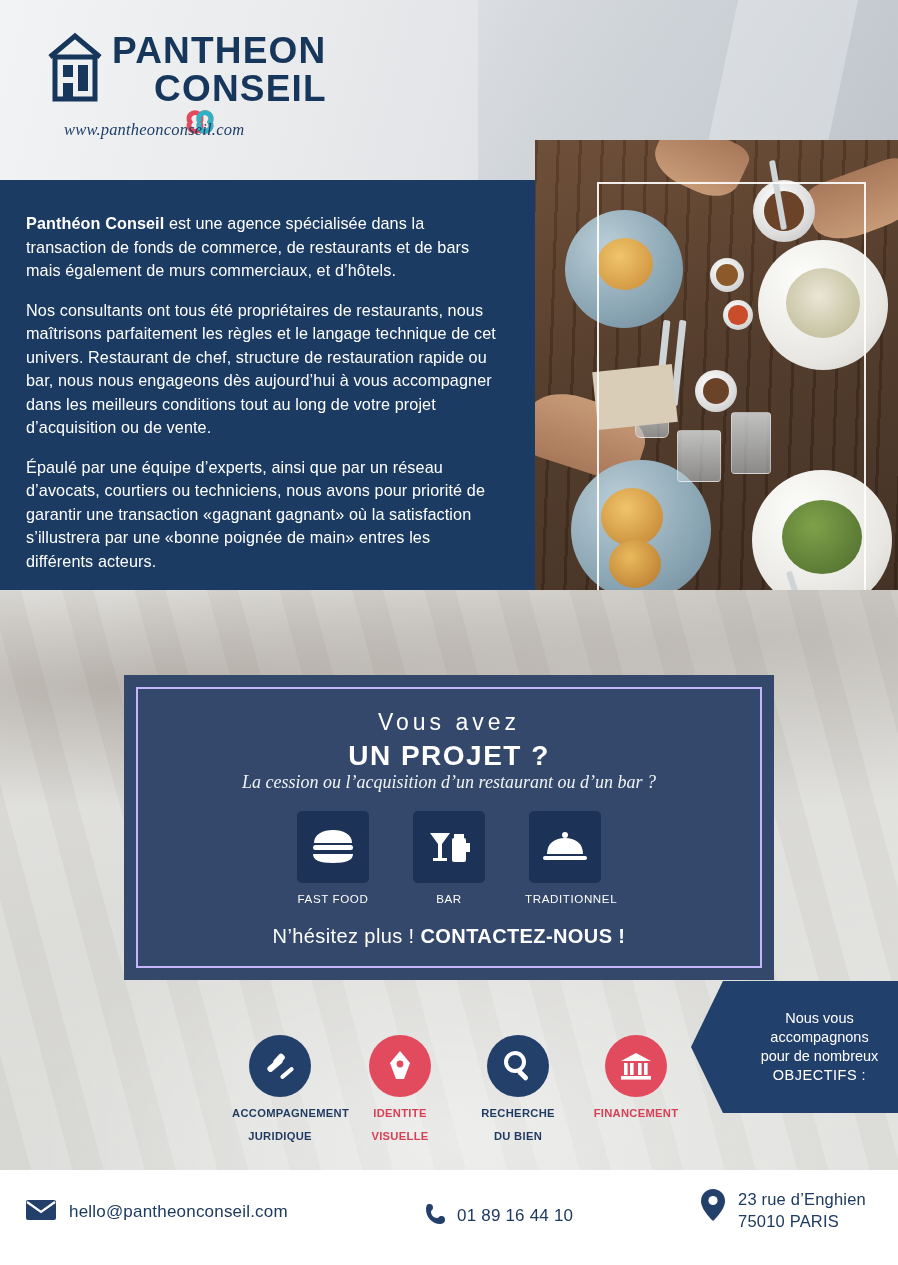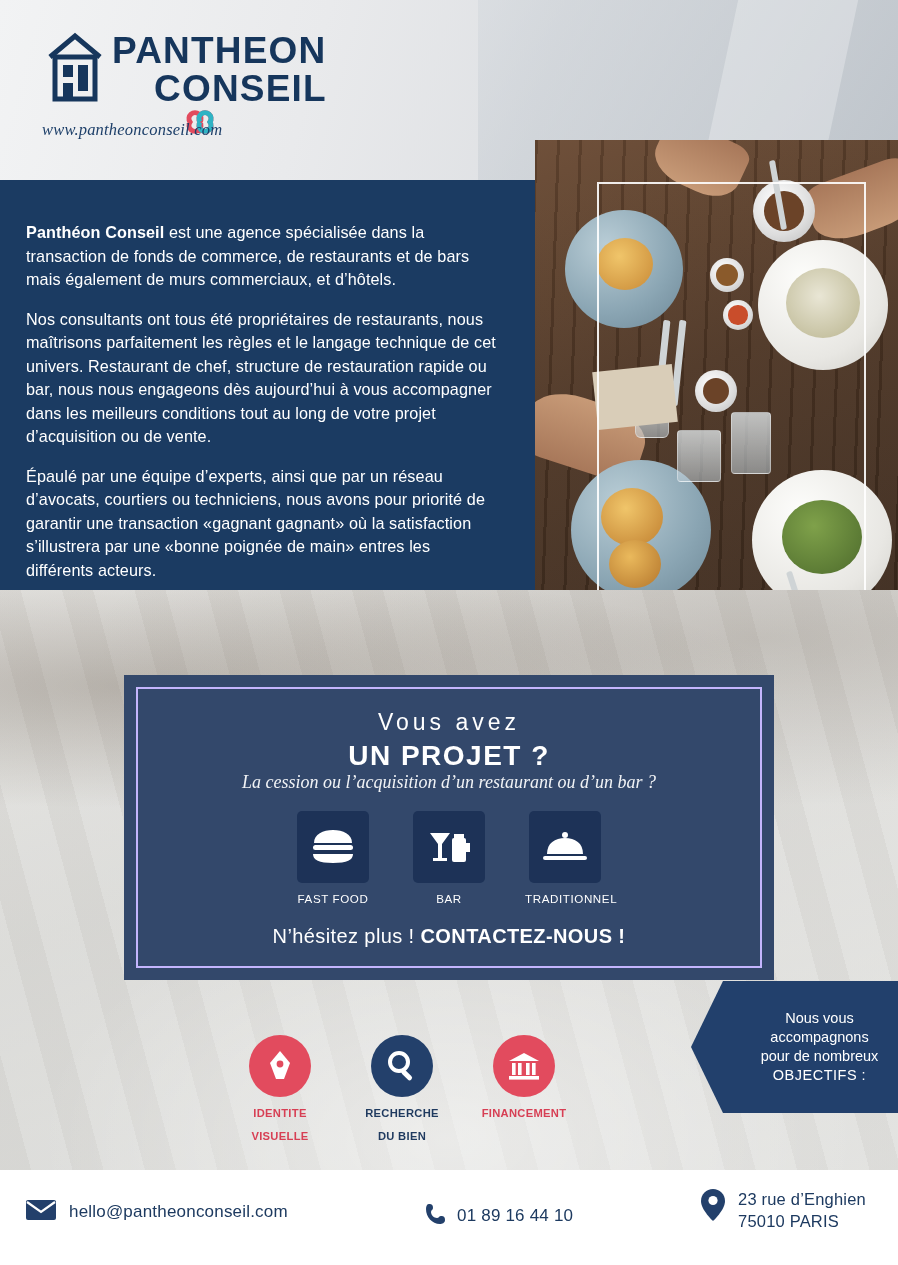--- a/index.html
+++ b/index.html
@@ -41,21 +41,21 @@
     color: #16365c; line-height: 38px; font-family: "Liberation Sans", sans-serif;
   }
   .logo-word2 {
     font-size: 37px; font-weight: bold; letter-spacing: 1.2px;
     color: #16365c; line-height: 38px; padding-left: 42px;
   }
   .infinity {
     position: absolute; left: 66px; top: 40px; width: 44px; height: 24px;
   }
   .logo-url {
-    position: absolute; left: 42px; top: 120px;
+    position: absolute; left: 64px; top: 120px;
     font-family: "Liberation Serif", serif;
     font-style: italic; font-size: 16.5px; color: #1d3f69; letter-spacing: 0.2px;
   }
 
   
   .hero-photo {
     position: absolute; left: 535px; top: 140px; width: 363px; height: 500px;
     overflow: hidden;
     background: #3a2b22;
   }
@@ -78,21 +78,21 @@
   .photo-frame {
     position: absolute; left: 62px; top: 42px; right: 32px; bottom: 42px;
     border: 2px solid rgba(255,255,255,0.9);
     pointer-events: none;
   }
 
   
   .text-panel {
     position: absolute; left: 0; top: 180px; width: 535px; height: 410px;
     background: #1b3b62;
-    padding: 41px 36px 10px 26px;
+    padding: 32px 36px 10px 26px;
     color: #ffffff;
   }
   .text-panel p {
     font-size: 16.2px; line-height: 23.5px; margin-bottom: 16px;
     letter-spacing: 0.1px;
   }
   .text-panel b { font-weight: bold; }
 
   
   .mid-bg {
@@ -318,20 +318,31 @@
       </div>
 
       <div class="pc-cta">
         <span>N’hésitez plus ! </span><b>CONTACTEZ-NOUS !</b>
       </div>
     </div>
   </div>
 
   <div class="services">
 
+    <div class="svc">
+      <div class="svc-circle navy">
+        <svg width="34" height="34" viewBox="0 0 34 34">
+          <rect x="3" y="13" width="18" height="6" rx="3" fill="#fff" transform="rotate(-40 12 16)"></rect>
+          <rect x="13" y="4" width="7" height="13" rx="3" fill="#fff" transform="rotate(42 16 10)"></rect>
+          <rect x="16" y="22" width="16" height="4" rx="2" fill="#fff" transform="rotate(-40 24 24)"></rect>
+        </svg>
+      </div>
+      <div class="svc-cap">ACCOMPAGNEMENT</div>
+      <div class="svc-cap">JURIDIQUE</div>
+    </div>
 
     <div class="svc">
       <div class="svc-circle red">
         <svg width="32" height="34" viewBox="0 0 32 34">
           <path d="M16 2 L26 14 L20 30 L12 30 L6 14 Z" fill="#fff"></path>
           <circle cx="16" cy="15" r="3.4" fill="#e24b5e"></circle>
         </svg>
       </div>
       <div class="svc-cap red">IDENTITE</div>
       <div class="svc-cap red">VISUELLE</div>

